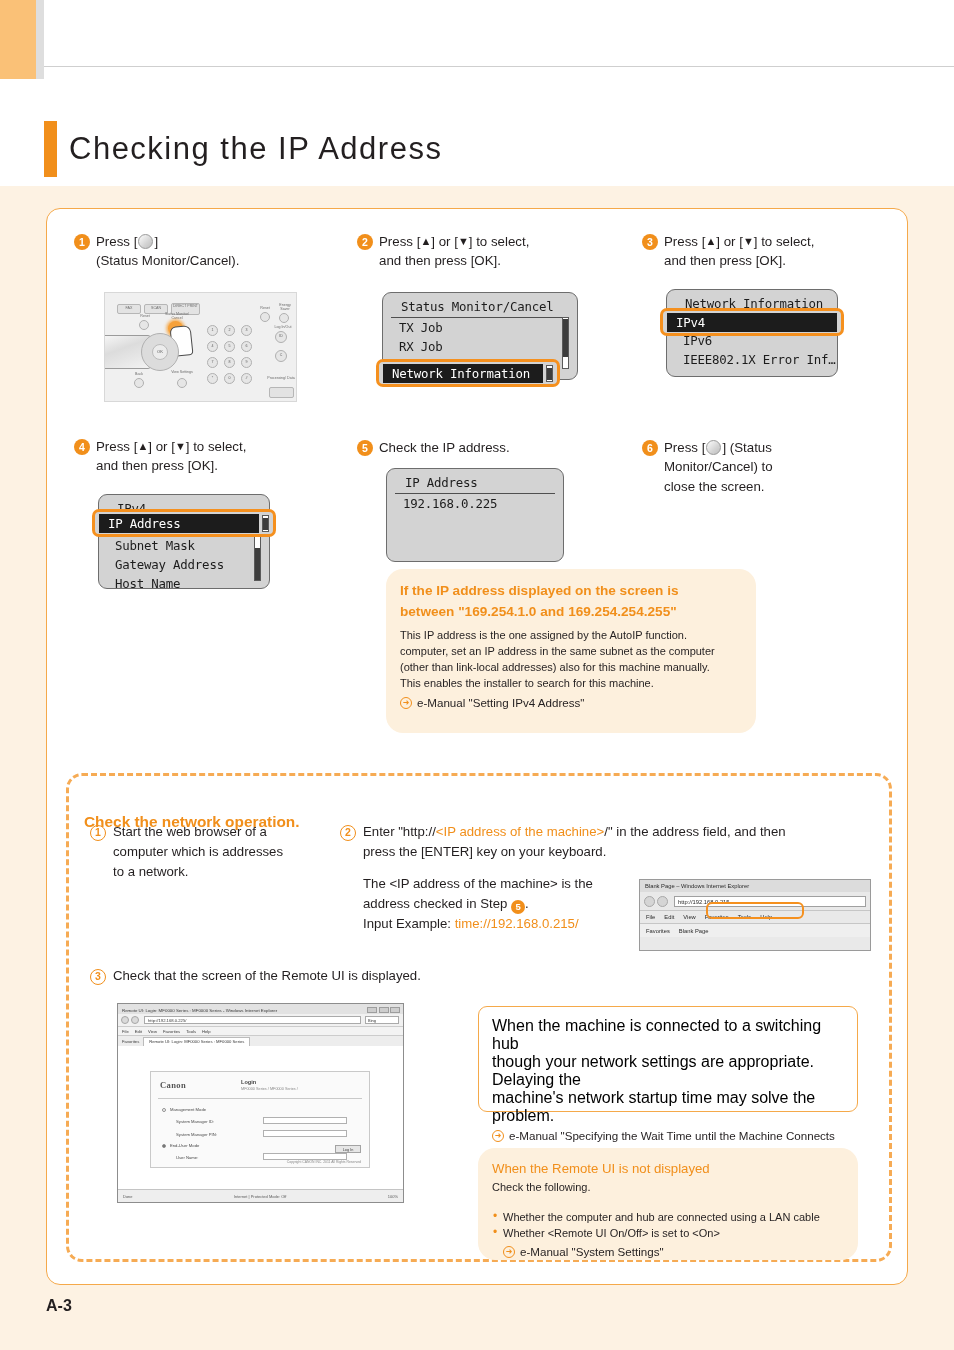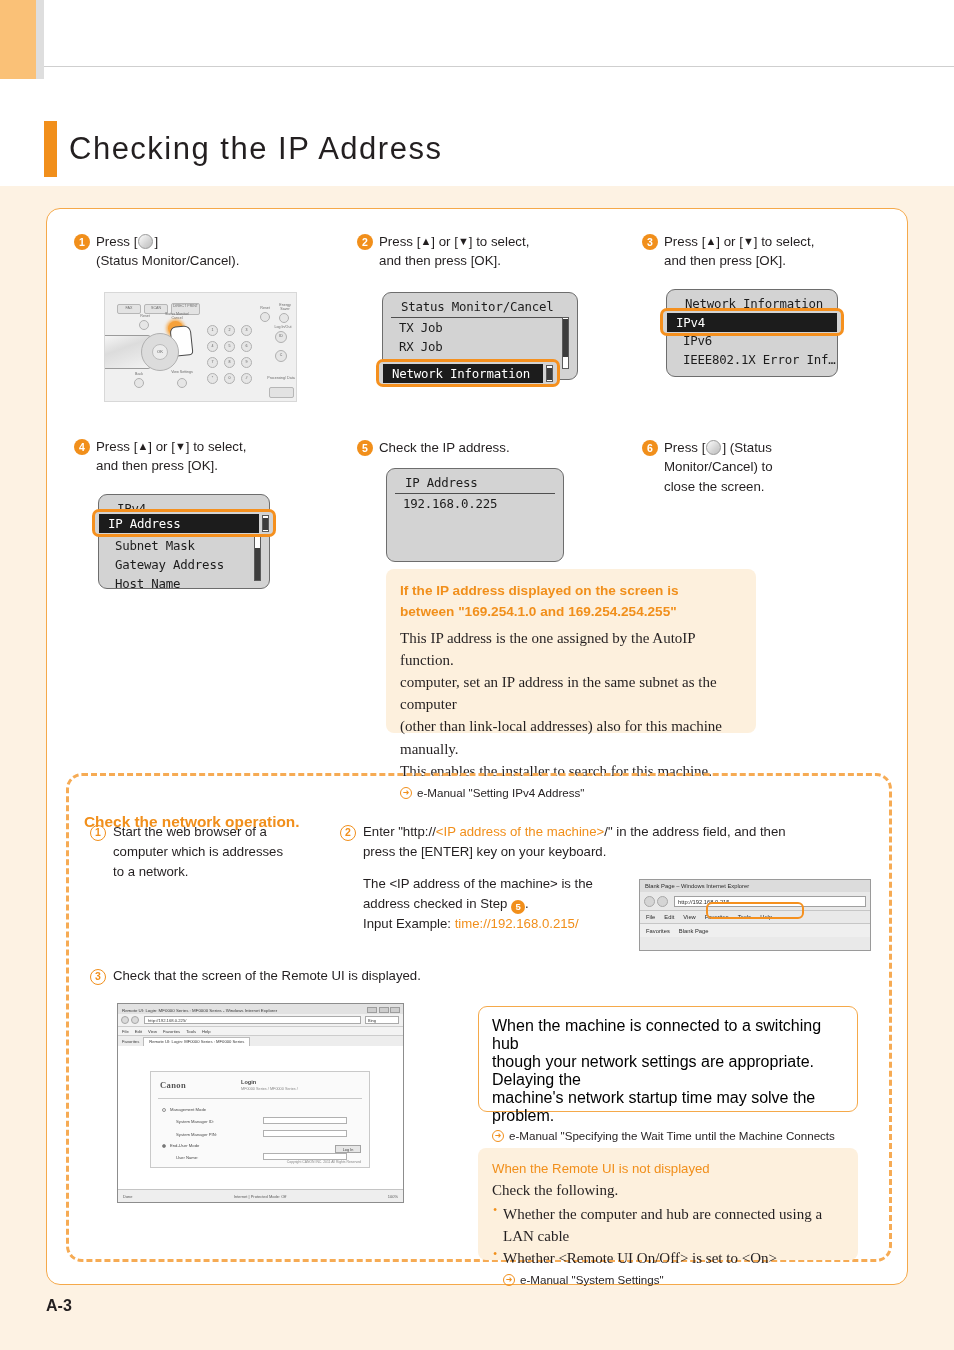--- a/index.html
+++ b/index.html
@@ -225,21 +225,21 @@
   .screen-blk {
     position: absolute;
     background: linear-gradient(160deg,#fdfdfd 0%,#dcdcdc 45%,#f2f2f2 100%);
     border: 1px solid #9b9b9b;
     border-radius: 3px;
   }
 
   
   .callout {
     background: #fdf0dd;
-    border-radius: 8px;
+    border-radius: 17px;
     padding: 12px 14px 12px 14px;
   }
   .callout-white {
     background: #ffffff;
     border: 1.6px solid #f5a94a;
     border-radius: 9px;
     padding: 10px 13px;
   }
   .callout h4 {
     color: #f18f1b;
@@ -249,24 +249,23 @@
     margin-bottom: 2px;
   }
   .callout .sub-h {
     color: #f18f1b;
     font-size: 12.2px;
     font-weight: normal;
     line-height: 1.4;
     margin-bottom: 1px;
   }
   .callout p, .callout li {
-    font-size: 15px;
+    font-size: 11px;
     color: #231f20;
     line-height: 1.48;
-    font-family: Liberation Serif, serif;
   }
   .emanual {
     font-size: 11.6px;
     color: #231f20;
     line-height: 1.45;
     display: flex;
     align-items: flex-start;
     margin-top: 3px;
   }
   .arrow-ic {
@@ -274,21 +273,21 @@
     width: 12px; height: 12px;
     border-radius: 50%;
     border: 1.4px solid #f18f1b;
     color: #f18f1b;
     font-size: 8px;
     line-height: 9.5px;
     text-align: center;
     margin-right: 5px;
     margin-top: 2px;
   }
-  ul.checkl { list-style: none; margin-top: 1px; }
+  ul.checkl { list-style: none; margin-top: 13px; }
   ul.checkl li { position: relative; padding-left: 11px; }
   ul.checkl li::before {
     content: "•";
     position: absolute; left: 1px; top: -1px;
     color: #f18f1b; font-size: 12px;
   }
 
   
   .dashed-box {
     position: absolute;

